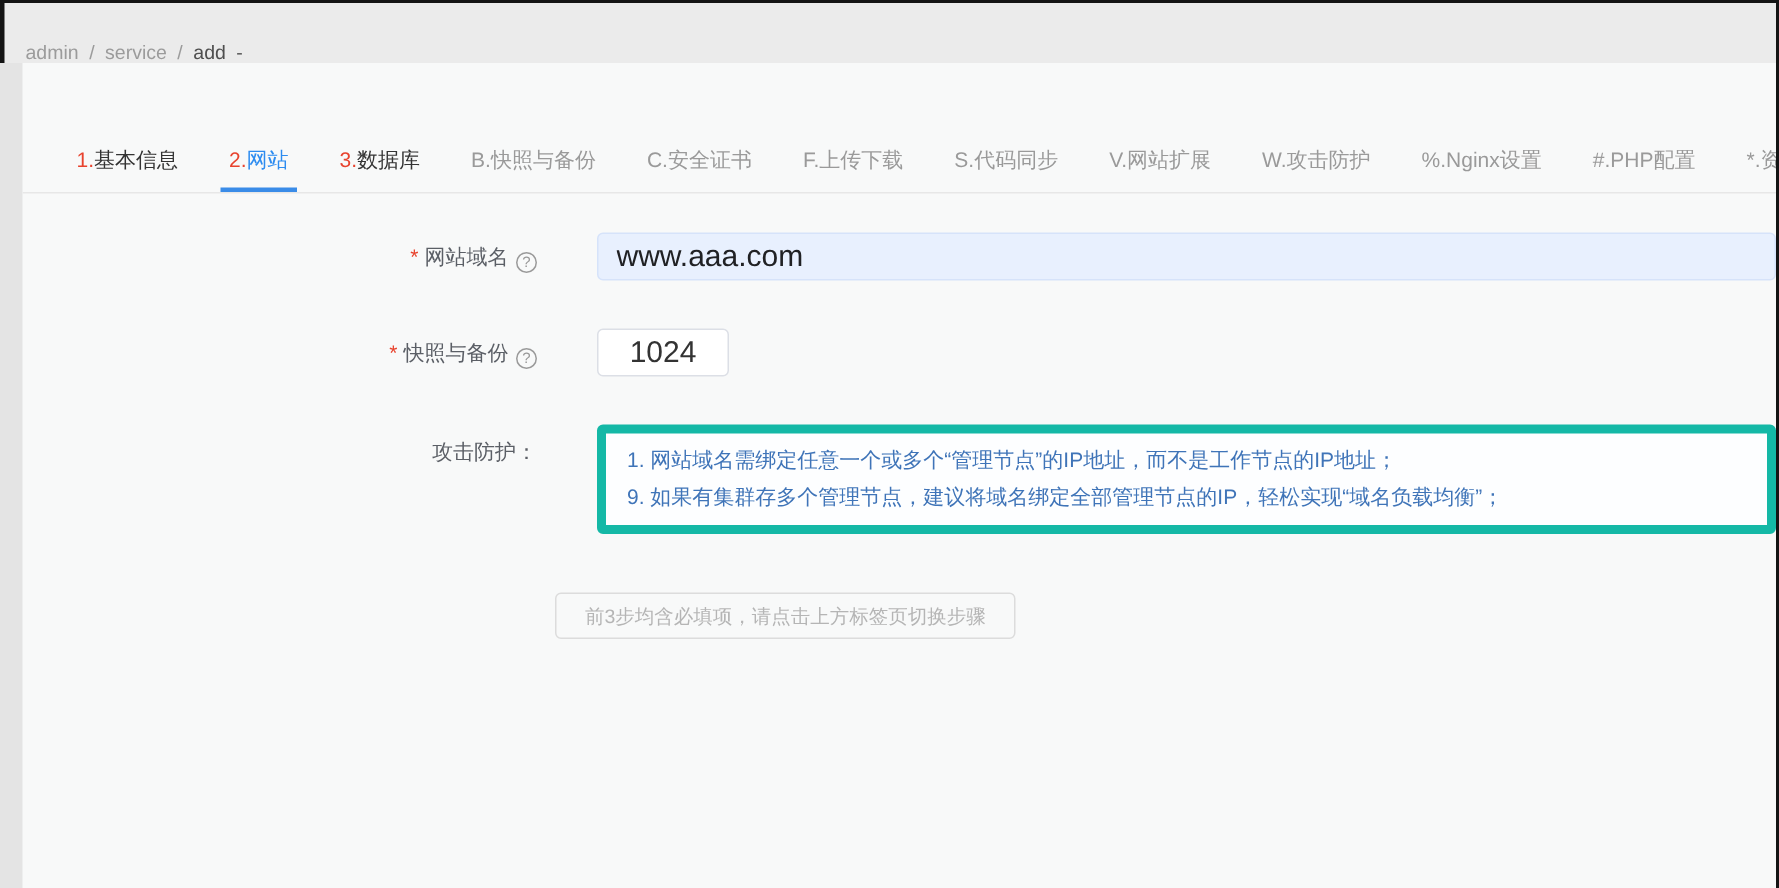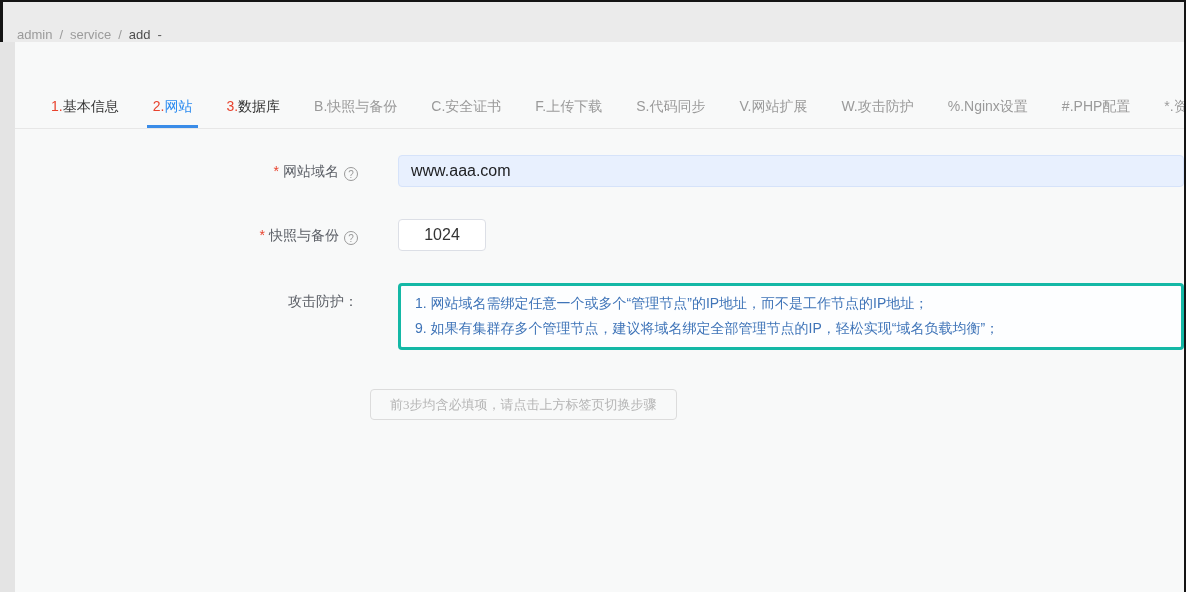--- a/index.html
+++ b/index.html
@@ -71,58 +71,58 @@
   .qmark {
     display:inline-block; width:14px; height:14px; line-height:13px;
     border:1px solid #9a9a9a; border-radius:50%;
     font-size:10px; color:#9a9a9a; text-align:center;
     margin-left:5px; vertical-align:-2px; cursor:pointer;
   }
   .form-content { flex:1 1 auto; min-width:0; }
 
   .inp {
     height:32px; border-radius:4px;
-    font-size:16px; padding:0 12px;
+    font-size:20px; padding:0 12px;
     font-family:inherit;
     outline:none; display:block;
   }
   .inp-domain {
     width:100%;
     background:#e8f0fe;
     border:1px solid #d6e3fa;
     color:#202124;
   }
   .inp-concurrency {
     width:88px;
     background:#fff;
     border:1px solid #dcdfe6;
     color:#333;
     text-align:center;
   }
 
   .label-top { line-height:25px; padding-top:6px; }
   .help-box {
-    border:3px solid #14b8a6;
+    border:6px solid #14b8a6;
     background:#fdfeff;
     border-radius:4px;
     padding:5px 14px 6px 14px;
     font-size:14px; line-height:25px;
     color:#3f74b8;
   }
 
   .btn-row { margin-top:39px; margin-bottom:0; }
   .note-btn {
     display:inline-block;
     margin-left:355px;
     height:31px; line-height:29px;
     padding:0 19px;
     border:1px solid #dcdcdc; border-radius:4px;
     background:transparent;
     color:#b5b5b5; font-size:13px;
-    font-family:Liberation Serif, serif;
+    font-family:Liberation Sans, sans-serif;
     cursor:not-allowed;
     white-space:nowrap;
   }
 </style>
 </head>
 <body>
 
 <div class="crumb-band">
   <span class="crumb-link">admin</span>
   <span class="sep">/</span>

